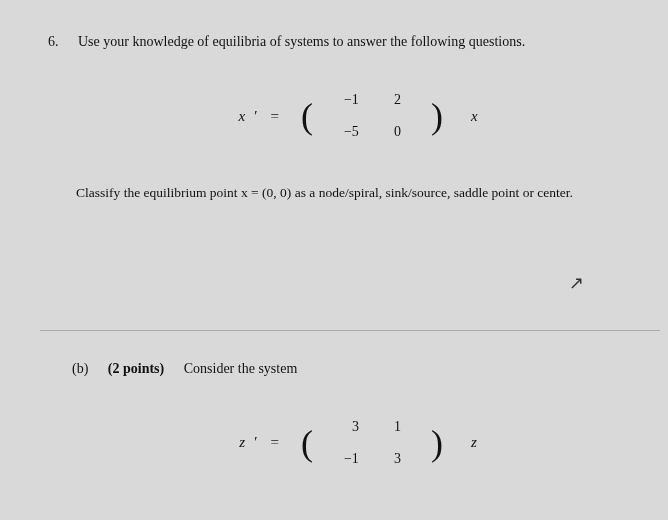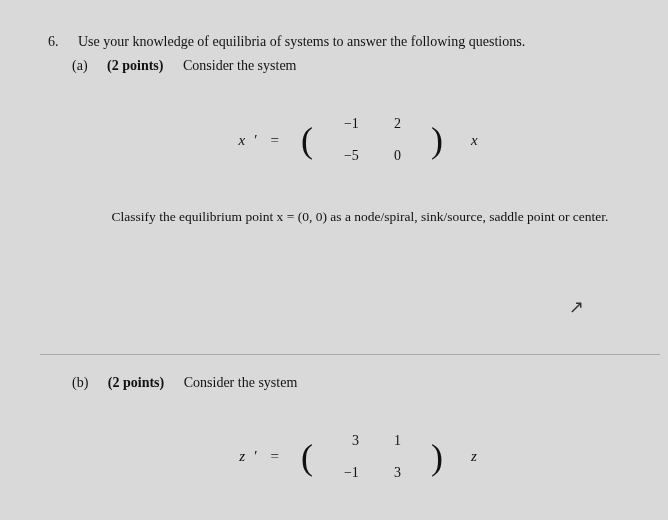--- a/index.html
+++ b/index.html
@@ -26,34 +26,33 @@
 
     .part-a {
       margin-bottom: 4px;
       padding-left: 16px;
     }
 
     .part-b {
       margin-top: 2px;
       padding-left: 16px;
       border-top: 1px solid #aaa;
-      padding-top: 12px;
+      padding-top: 22px;
     }
 
     .equation-block {
       text-align: center;
       margin: 8px 0;
       font-size: 15px;
     }
 
     .classify-text {
       font-size: 13.5px;
       line-height: 1.6;
       padding-left: 4px;
-      text-align: center;
     }
 
     .matrix-eq {
       display: inline-flex;
       align-items: center;
       gap: 2px;
     }
 
     .prime-var {
       font-style: italic;
@@ -117,25 +116,20 @@
   </style>
 </head>
 <body>
 
 <p class="problem-number">
   <span>6.</span>
   <span>Use your knowledge of equilibria of systems to answer the following questions.</span>
 </p>
 
 <div class="part-a">
-  <p>
-    <span>(a)</span>
-    <strong>(2 points)</strong>
-    <span>Consider the system</span>
-  </p>
 
   <div class="equation-block">
     <span class="matrix-eq">
       <span class="prime-var"><i>x</i>′</span>
       <span class="equals">=</span>
       <span class="matrix-wrap">
         <span class="matrix-paren-left">(</span>
         <span class="matrix-content">
           <span>−1</span>
           <span>2</span>

